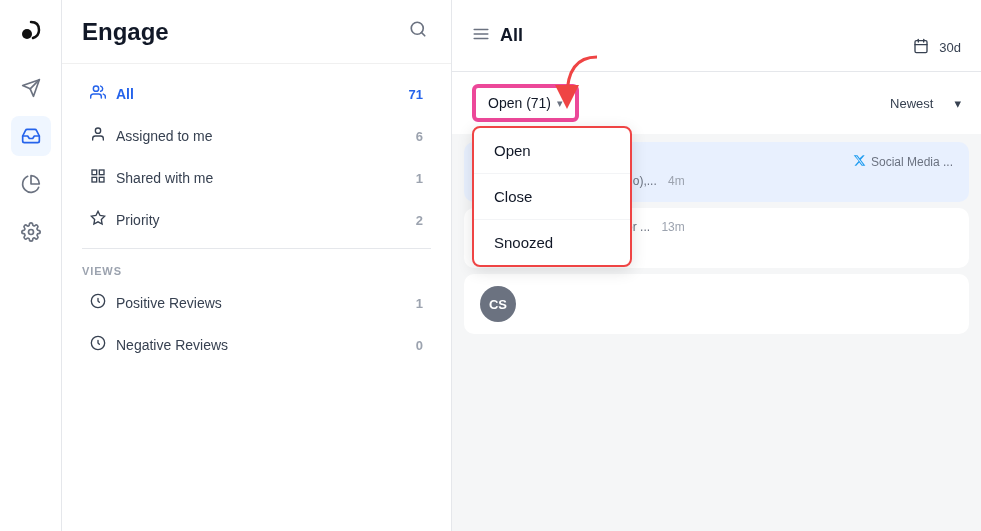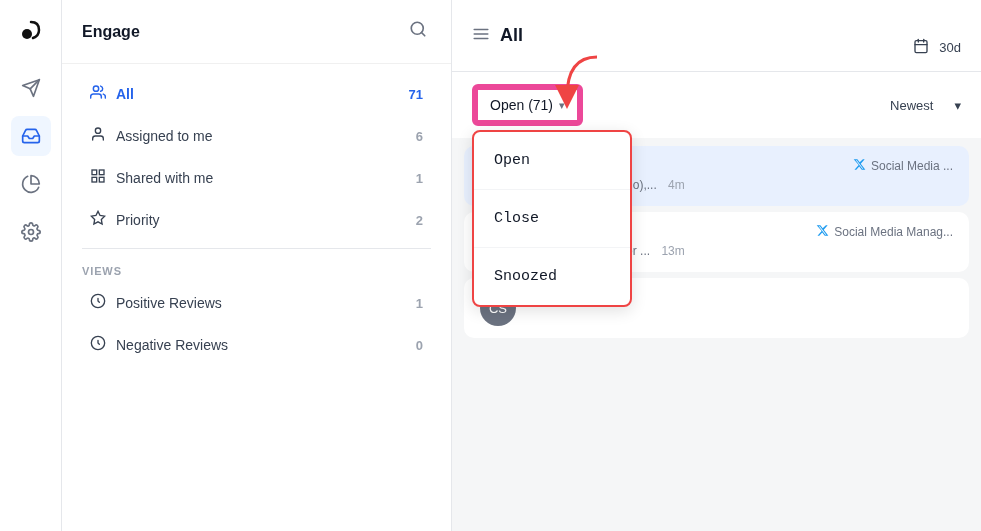--- a/index.html
+++ b/index.html
@@ -58,21 +58,21 @@
       height: 100%;
     }
     .sidebar-header {
       display: flex;
       align-items: center;
       justify-content: space-between;
       padding: 16px 20px;
       border-bottom: 1px solid #f0f0f0;
     }
     .sidebar-title {
-      font-size: 16px;
+      font-size: 24px;
       font-weight: 700;
       color: #111827;
     }
     .sidebar-search-btn {
       background: none;
       border: none;
       cursor: pointer;
       color: #6b7280;
       font-size: 18px;
       padding: 4px;
@@ -179,21 +179,21 @@
 
     
     .dropdown-wrapper {
       position: relative;
     }
     .status-dropdown-btn {
       display: flex;
       align-items: center;
       gap: 6px;
       padding: 7px 12px;
-      border: 6px solid #ec4899;
+      border: 4px solid #ec4899;
       border-radius: 6px;
       background: #fff;
       cursor: pointer;
       font-size: 14px;
       font-weight: 500;
       color: #111827;
     }
     .dropdown-arrow {
       font-size: 11px;
       color: #6b7280;
@@ -203,26 +203,25 @@
       top: calc(100% + 4px);
       left: 0;
       background: #fff;
       border: 2px solid #ef4444;
       border-radius: 8px;
       min-width: 160px;
       z-index: 100;
       box-shadow: 0 4px 16px rgba(0,0,0,0.12);
     }
     .dropdown-item {
-      padding: 20px 20px;
+      padding: 14px 20px;
       font-size: 15px;
       color: #111827;
       cursor: pointer;
       border-bottom: 1px solid #f3f4f6;
-      font-family: Liberation Mono, monospace;
     }
     .dropdown-item:last-child { border-bottom: none; }
 
     
     .red-arrow {
       position: absolute;
       top: 52px;
       left: 95px;
       z-index: 200;
       pointer-events: none;
@@ -291,21 +290,21 @@
     .conv-avatar {
       width: 36px;
       height: 36px;
       border-radius: 50%;
       background: #9ca3af;
       display: flex;
       align-items: center;
       justify-content: center;
       font-size: 13px;
       color: #fff;
-      font-weight: 400;
+      font-weight: 700;
       margin-right: 10px;
       flex-shrink: 0;
     }
     .conv-body {
       display: flex;
       align-items: flex-start;
     }
     .conv-content { flex: 1; }
   </style>
 </head>
@@ -514,31 +513,20 @@
 
     <div class="conversation-card white">
       <div class="conv-body">
         <div class="conv-avatar" style="background:#e5e7eb; color:#6b7280;">
           <svg width="18" height="18" viewBox="0 0 24 24" fill="none" stroke="#6b7280" stroke-width="2">
             <path d="M20.59 13.41l-7.17 7.17a2 2 0 0 1-2.83 0L2 12V2h10l8.59 8.59a2 2 0 0 1 0 2.82z"></path>
             <line x1="7" y1="7" x2="7.01" y2="7"></line>
           </svg>
         </div>
         <div class="conv-content">
-          <div class="conv-top">
-            <span class="conv-name"></span>
-            <div class="conv-platform">
-              <span class="twitter-icon">
-                <svg width="13" height="13" viewBox="0 0 24 24" fill="#1d9bf0">
-                    <path d="M18.244 2.25h3.308l-7.227 8.26 8.502 11.24H16.17l-4.714-6.231-5.401 6.231H2.744l7.73-8.835L1.254 2.25H8.08l4.253 5.622zm-1.161 17.52h1.833L7.084 4.126H5.117z"></path>
-                  </svg>
-              </span>
-              <span>Social Media Manag...</span>
-            </div>
-          </div>
           <div class="conv-preview">
             <span>a #Analytics: Tips for ...</span>
             <span style="margin-left:8px; color:#9ca3af;">13m</span>
           </div>
         </div>
       </div>
     </div>
 
     <div class="conversation-card white">
       <div class="conv-body">

